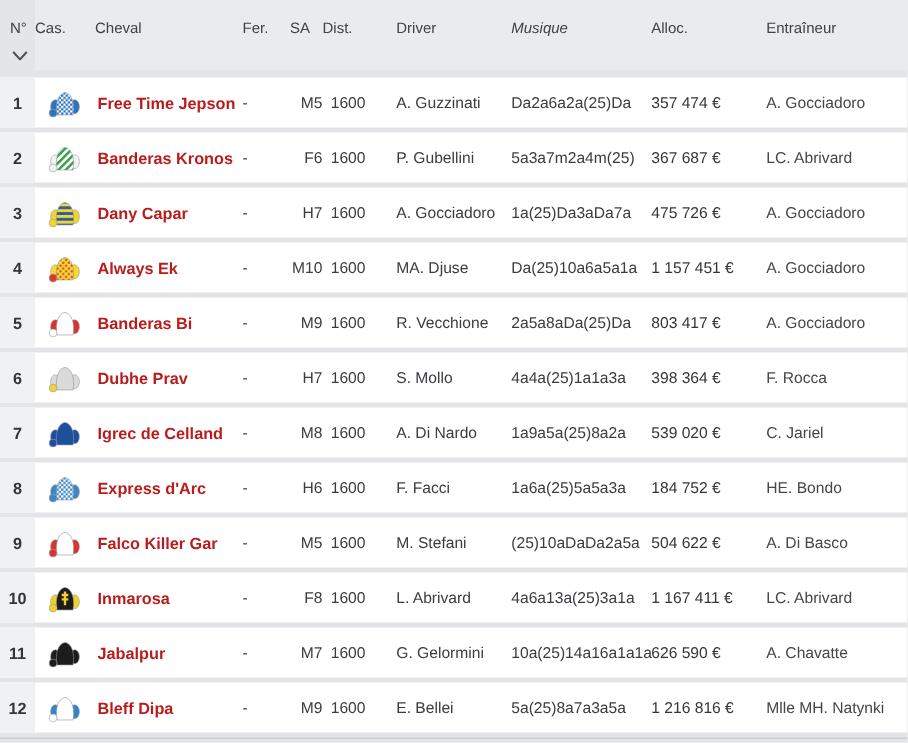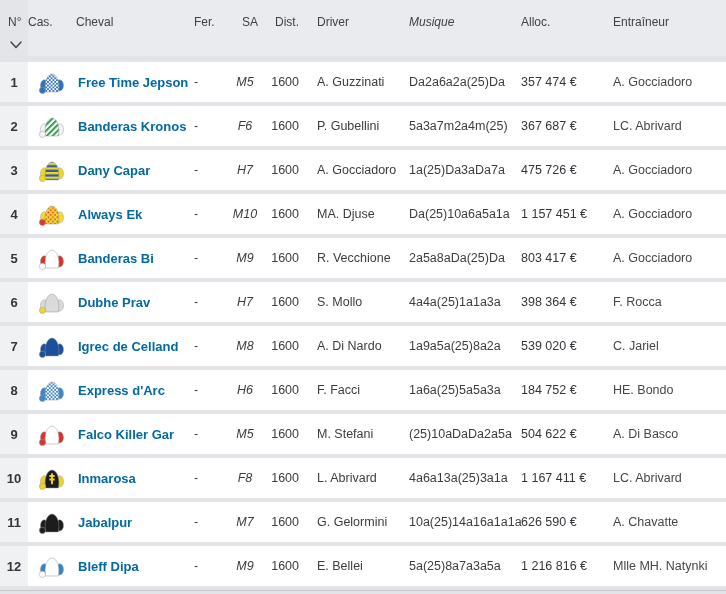--- a/index.html
+++ b/index.html
@@ -31,31 +31,31 @@
   .rows { margin-top:6px; }
   .trow {
     height:40px; background:#ffffff; margin-bottom:4px;
     font-size:12.5px; color:#3a3c40; position:relative;
   }
   .trow .c-num {
     background:#f0f1f3; height:40px; display:flex; align-items:center;
     justify-content:center; font-weight:bold; font-size:13px; color:#33353a;
   }
   .c-silk { display:flex; align-items:center; justify-content:center; }
-  .c-cheval { font-weight:bold; font-size:13px; color:#0369a1; padding-left:2px; white-space:nowrap; }
+  .c-cheval { font-weight:bold; font-size:13px; color:#b91c1c; padding-left:2px; white-space:nowrap; }
   .c-fer { padding-left:4px; }
-  .c-sa { text-align:center;font-style:italic; }
-  .c-dist { text-align:right; padding-right:1px; }
+  .c-sa { text-align:right; }
+  .c-dist { text-align:center; padding-right:1px; }
   .c-driver { padding-left:17px; white-space:nowrap; }
   .c-musique { padding-left:3px; white-space:nowrap; }
   .c-alloc { padding-right:2px; color:#33353a; white-space:nowrap; }
   .c-entraineur { padding-left:9px; color:#44464a; white-space:nowrap; }
   .h-fer { padding-left:4px; }
-  .h-sa { text-align:right; }
-  .h-dist { text-align:right; padding-right:1px; }
+  .h-sa { text-align:left; }
+  .h-dist { text-align:left; padding-right:1px; }
   .h-driver { padding-left:17px; }
   .h-musique { padding-left:3px;font-style:italic; }
   .h-alloc { text-align:left; padding-right:2px; }
   .h-entraineur { padding-left:9px; }
   .bottom-line { border-top:1px solid #c7c9cd; height:8px; }
 </style>
 </head>
 <body>
 
 <div class="app">

